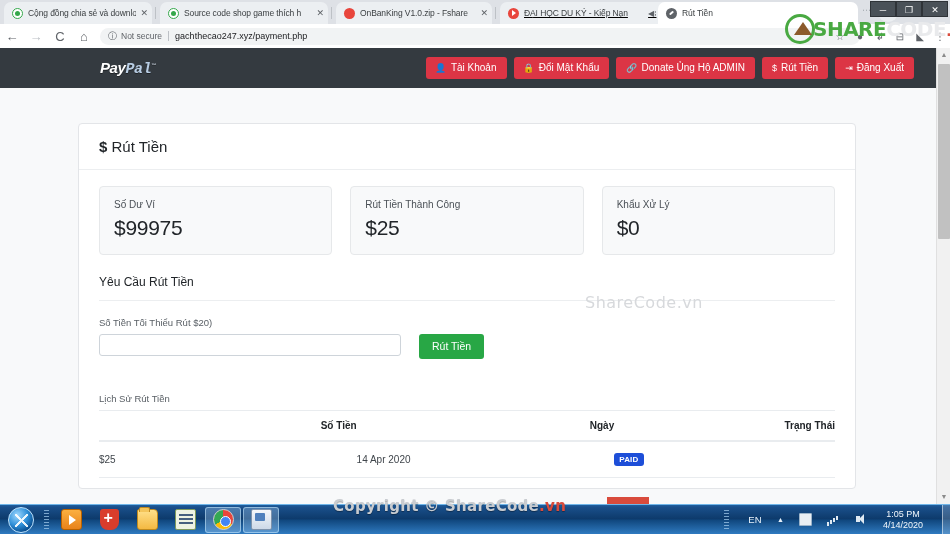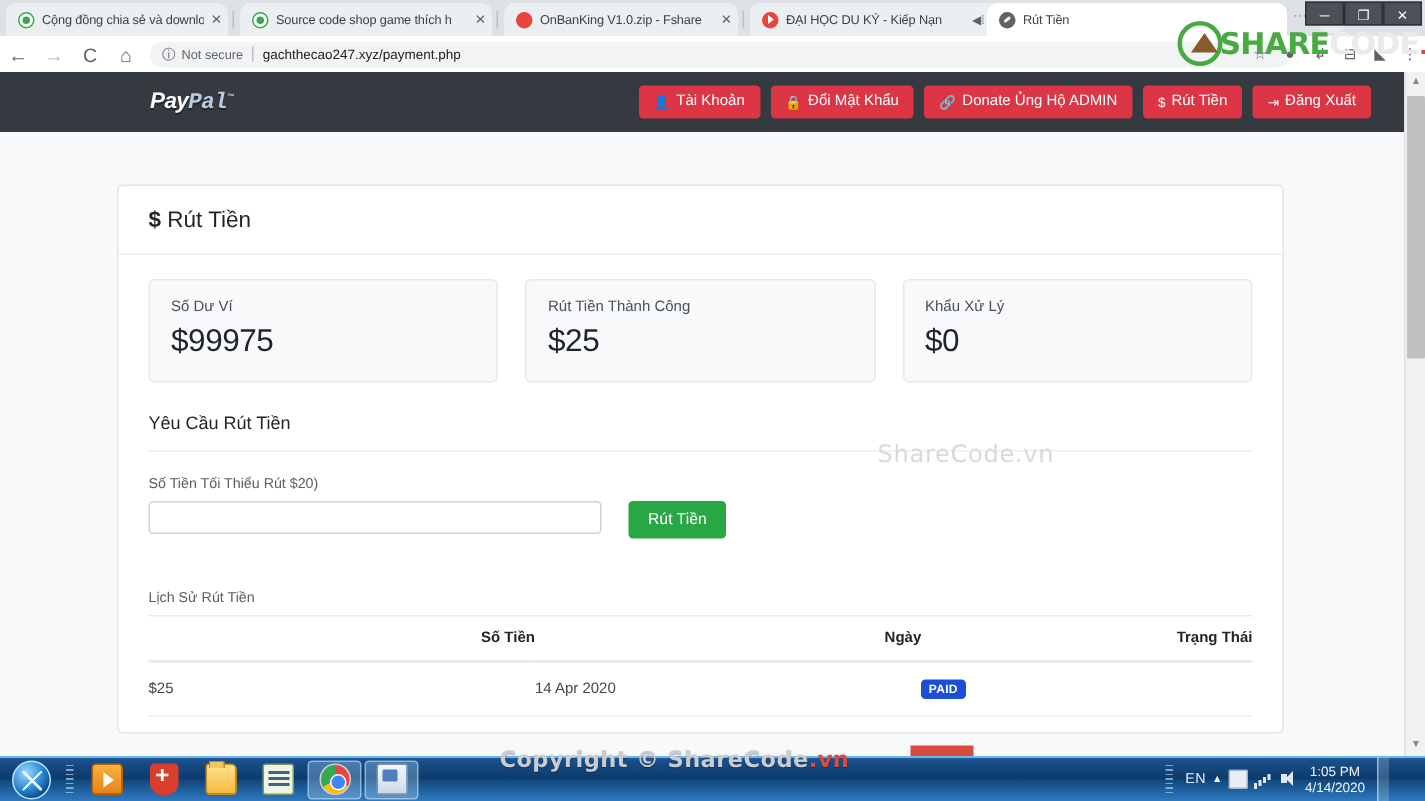--- a/index.html
+++ b/index.html
@@ -184,22 +184,22 @@
   .ico-note::after{content:""; position:absolute; left:3px; top:4px; width:14px;height:2px;
             background:#46607f; box-shadow:0 4px 0 #46607f, 0 8px 0 #46607f;}
   .ico-chrome { border-radius:50%;
             background:conic-gradient(#e8453c 0 33%, #fbbc05 33% 66%, #34a853 66% 100%);
             border:1px solid #d0d0d0;}
   .ico-chrome::after{content:""; position:absolute; left:6px; top:6px; width:9px;height:9px;
             border-radius:50%; background:#4285f4; border:1.5px solid #fff;}
   .ico-sys { background:linear-gradient(#f4f7fb,#cdd9e8); border:1px solid #7d93ad; border-radius:2px;}
   .ico-sys::after{content:""; position:absolute; left:3px; top:3px; width:10px;height:8px;
             background:#4f80bd; border-radius:1px;}
-  .tray { margin-left:auto; display:flex; align-items:center; gap:4px;
-          padding-right:24px; color:#e8f2fb; font-size:9px;}
+  .tray { margin-left:auto; display:flex; align-items:center; gap:15px;
+          padding-right:0; color:#e8f2fb; font-size:9px;}
   .tray .lang{ font-size:9.5px; letter-spacing:0.3px;}
   .tray .caret{ font-size:7px; }
   .tray-ico{ width:13px;height:13px; position:relative;}
   .ti-flag{ background:#e9eef3; border:1px solid #9db4c9; border-radius:1px;}
   .ti-bars::before{ content:""; position:absolute; bottom:0; left:0; width:2px;height:4px;background:#dfe9f2;
             box-shadow:3px -2px 0 0 #dfe9f2, 6px -4px 0 0 #dfe9f2, 9px -6px 0 0 #dfe9f2;}
   .ti-spk::before{ content:""; position:absolute; left:1px; top:3px; width:4px;height:6px;background:#dfe9f2;}
   .ti-spk::after{ content:""; position:absolute; left:4px; top:1px; border-top:5px solid transparent;
             border-bottom:5px solid transparent; border-right:5px solid #dfe9f2;}
   .clock { text-align:center; line-height:11px; font-size:9px; color:#f0f6fb; padding-right:4px;}
@@ -233,21 +233,21 @@
     </div>
     <div class="tab-sep" style="left:331px;"></div>
 
     <div class="tab inactive" style="left:336px; width:156px;">
       <span class="favicon fav-red"></span>
       <span class="tlabel">OnBanKing V1.0.zip - Fshare</span>
       <span class="tclose">✕</span>
     </div>
     <div class="tab-sep" style="left:495px;"></div>
 
-    <div class="tab inactive" style="left:500px; width:172px;">
+    <div class="tab inactive" style="left:500px; width:172px;text-decoration:underline;">
       <span class="favicon fav-yt"></span>
       <span class="tlabel">ĐẠI HỌC DU KÝ - Kiếp Nạn</span>
       <span class="tmute">◀⁞</span>
       <span class="tclose">✕</span>
     </div>
 
     <div class="tab" style="left:658px; width:200px;">
       <span class="favicon fav-link"></span>
       <span class="tlabel">Rút Tiền</span>
     </div>

